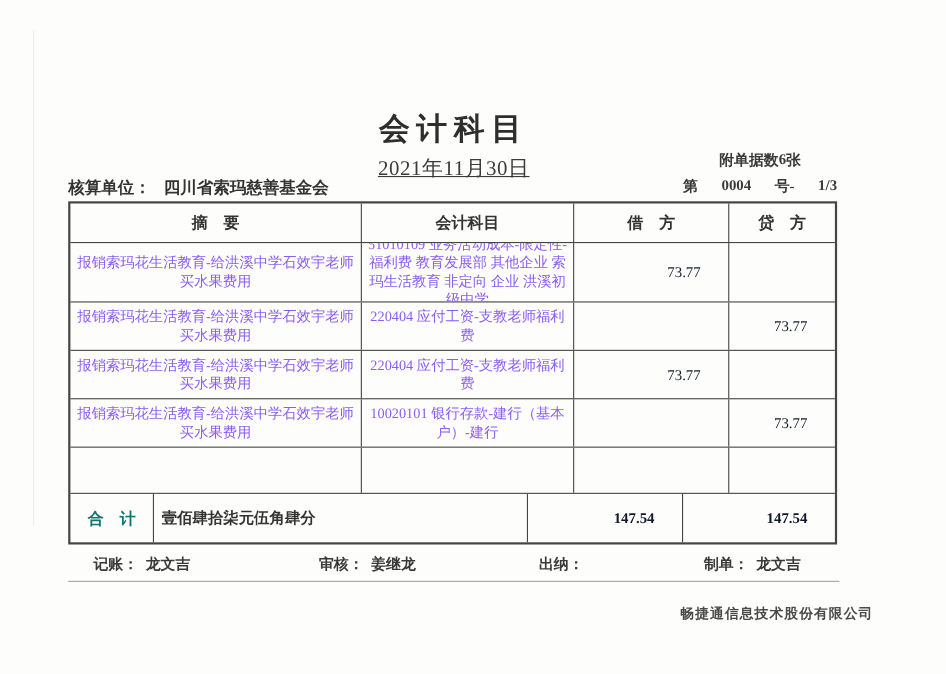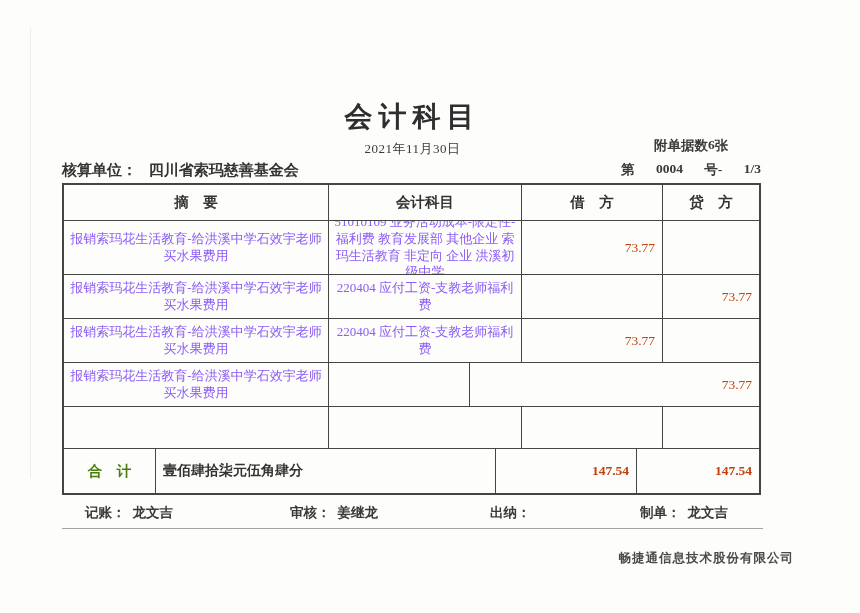--- a/index.html
+++ b/index.html
@@ -10,21 +10,21 @@
     color:#3b3b3b;
     position:relative;
     overflow:hidden;
   }
   .paper{position:absolute;inset:0;background:#fdfdfb;}
   .scan-line{position:absolute;left:30px;top:28px;width:1px;height:450px;background:rgba(100,100,100,0.10);}
 
   
   .head{position:absolute;left:62px;top:98px;width:701px;text-align:center;}
   .title{font-size:28px;font-weight:bold;color:#2e2e2e;letter-spacing:6px;}
-  .vdate{font-size:13px;margin-top:4px;letter-spacing:0.5px;}
+  .vdate{font-size:19px;margin-top:4px;letter-spacing:0.5px;text-decoration:underline;}
 
   .attach{position:absolute;left:621px;top:137px;width:140px;display:flex;justify-content:center;font-size:13.5px;font-weight:600;color:#3a3a3a;}
   .vno{position:absolute;left:621px;top:161px;width:140px;display:flex;justify-content:space-between;font-size:13.5px;font-weight:600;color:#3a3a3a;}
 
   .unit{position:absolute;left:62px;top:161px;font-size:15px;font-weight:bold;color:#333;}
   .unit .lbl{margin-right:8px;}
 
   
   .vtable{
     position:absolute;left:62px;top:183px;width:699px;
@@ -33,22 +33,22 @@
   .trow{display:flex;border-bottom:1.5px solid #454545;box-sizing:border-box;}
   .trow:last-child{border-bottom:none;}
   .c{border-right:1.5px solid #454545;box-sizing:border-box;display:flex;align-items:center;overflow:hidden;}
   .c:last-child{border-right:none;}
   .c1{width:265px;}
   .c2{width:193px;}
   .c3{width:141px;}
   .c4{flex:1;}
   .hc{justify-content:center;font-size:14.5px;font-weight:bold;color:#333;}
   .txt{font-size:13px;line-height:1.28;padding:2px 4px;color:#8b5cf6;text-align:center;}
-  .amt{justify-content:flex-end;padding-right:7px;font-size:13.5px;color:#c2410c;}
-  .t1{width:92px;justify-content:center;font-size:14.5px;font-weight:bold;color:#4d7c0f;text-align:right;}
+  .amt{justify-content:flex-end;padding-right:25px;font-size:13.5px;color:#0f172a;}
+  .t1{width:76px;justify-content:center;font-size:14.5px;font-weight:bold;color:#0f766e;text-align:right;}
   .t2{width:340px;padding-left:7px;font-size:14px;font-weight:bold;color:#333;}
   .b{font-weight:600;}
 
   
   .sigrow{position:absolute;left:62px;top:504px;width:701px;height:20px;font-size:13.5px;font-weight:600;color:#3a3a3a;}
   .sig{position:absolute;top:0;white-space:nowrap;}
   .sig .slbl{margin-right:7px;margin-top:48px;}
   .sigline{position:absolute;left:62px;top:528px;width:701px;height:1px;background:rgba(90,90,90,0.55);}
   .vendor{position:absolute;right:66px;top:550px;font-size:12.5px;font-weight:600;letter-spacing:1px;color:#4a4a4a;}
 </style>
@@ -106,20 +106,21 @@
 
     <div class="trow" style="height:44px">
       <div class="c c1 txt">报销索玛花生活教育-给洪溪中学石效宇老师买水果费用</div>
       <div class="c c2 txt">220404 应付工资-支教老师福利费</div>
       <div class="c c3 amt">73.77</div>
       <div class="c c4 amt"></div>
     </div>
 
     <div class="trow" style="height:44px">
       <div class="c c1 txt">报销索玛花生活教育-给洪溪中学石效宇老师买水果费用</div>
+      <div class="c c2 txt">10020101 银行存款-建行（基本户）-建行</div>
       <div class="c c3 amt"></div>
       <div class="c c4 amt">73.77</div>
     </div>
 
     <div class="trow" style="height:42px">
       <div class="c c1 txt"></div>
       <div class="c c2 txt"></div>
       <div class="c c3 amt"></div>
       <div class="c c4 amt"></div>
     </div>

